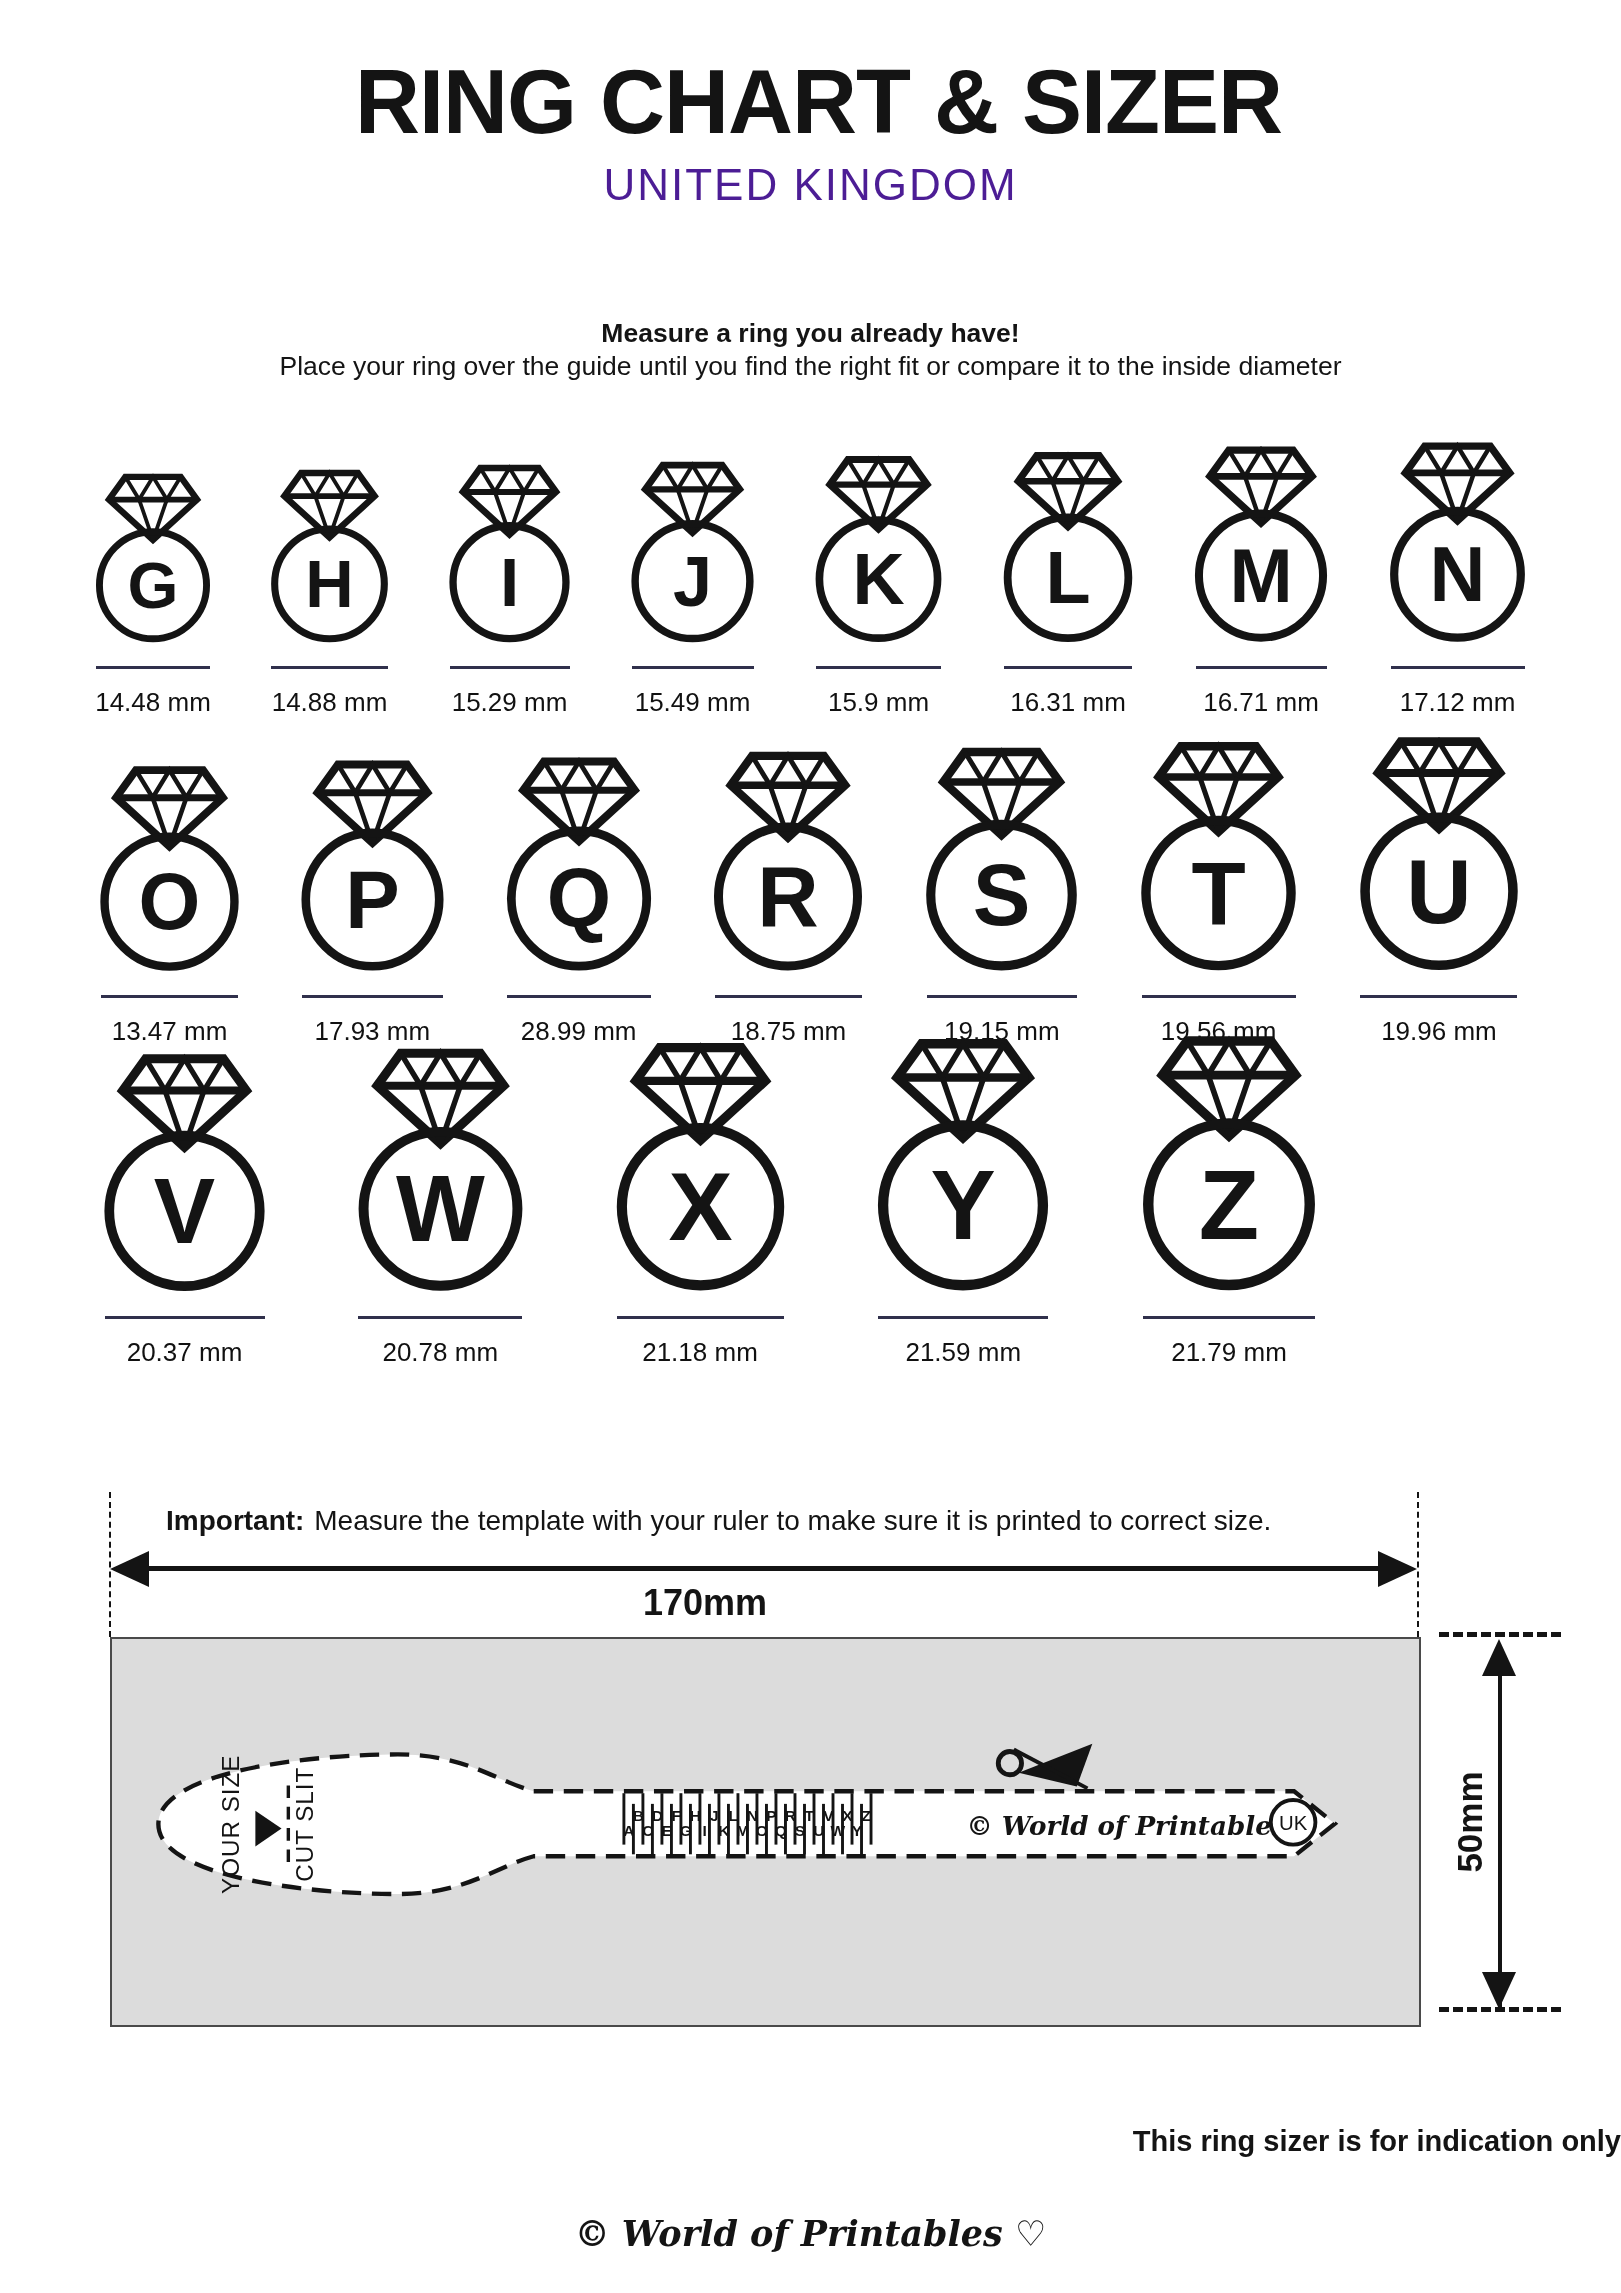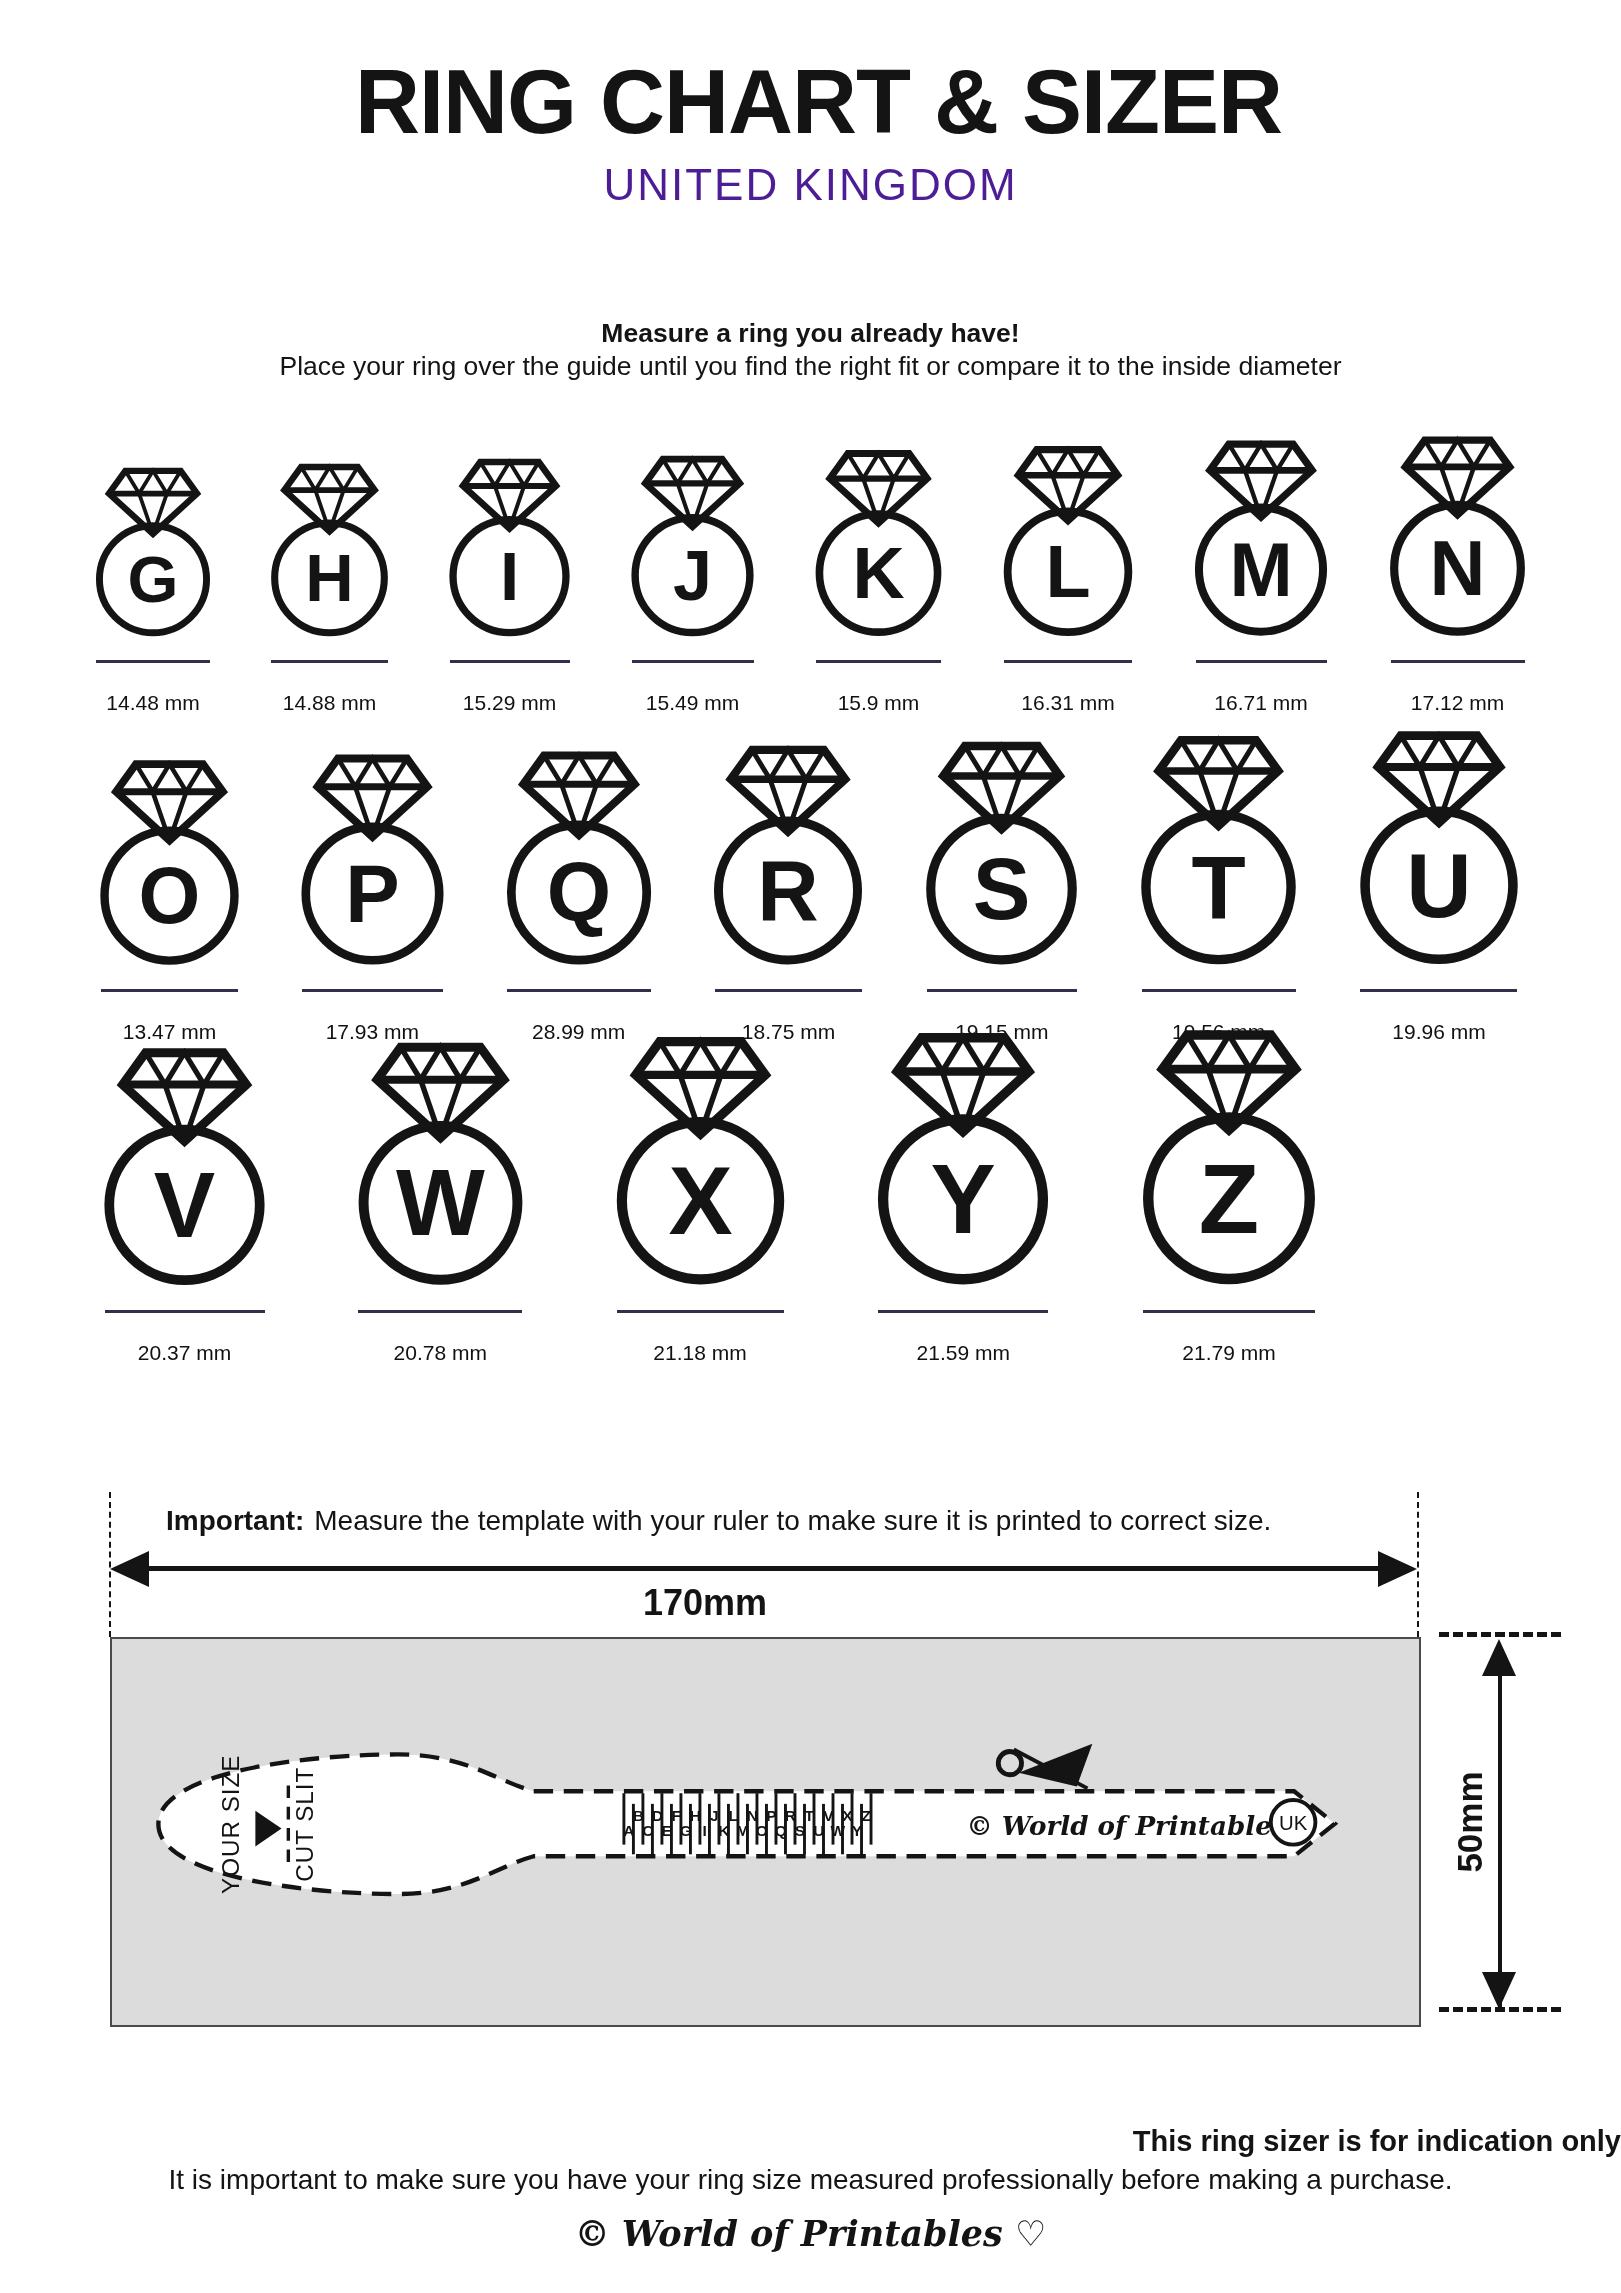--- a/index.html
+++ b/index.html
@@ -45,21 +45,21 @@
     box-sizing:border-box;
   }
   .ring-item{display:flex;flex-direction:column;align-items:center;}
   .ring-svg{display:block;}
   .ring-svg g{stroke:var(--ink);}
   .ring-letter{
     font-size:52px;font-weight:600;fill:var(--ink);
     font-family:"Liberation Sans",sans-serif;
   }
   .ring-line{height:2.9px;margin-top:19.6px;background:var(--underline);}
-  .ring-mm{font-size:21px;line-height:27.4px;margin-top:26px;color:#111;white-space:nowrap;}
+  .ring-mm{font-size:26px;line-height:27.4px;margin-top:20px;color:#111;white-space:nowrap;}
   
   .important{
     position:absolute;left:166px;top:1504px;
     font-size:28px;line-height:1.2;white-space:nowrap;
   }
   .important .b{font-weight:bold;}
   .important .r{margin-left:9.8px;}
   .vguide{
     position:absolute;top:1492px;height:145px;width:0;
     border-left:2.9px dashed var(--ink);
@@ -511,17 +511,16 @@
   </div>
 
   <div class="hdash top"></div>
   <div class="hdash bottom"></div>
   <div class="varrow-line"></div>
   <div class="varrow-head up"></div>
   <div class="varrow-head down"></div>
   <div class="dim-50">50mm</div>
 
   <div class="footer-bold">This ring sizer is for indication only</div>
-  <div class="footer-text">It is important to make sure you have your ring size measured professionally before making a purchase.</div>
   <div class="footer-logo">© World of Printables ♡</div>
 
 </div>
 
 
 </body></html>

